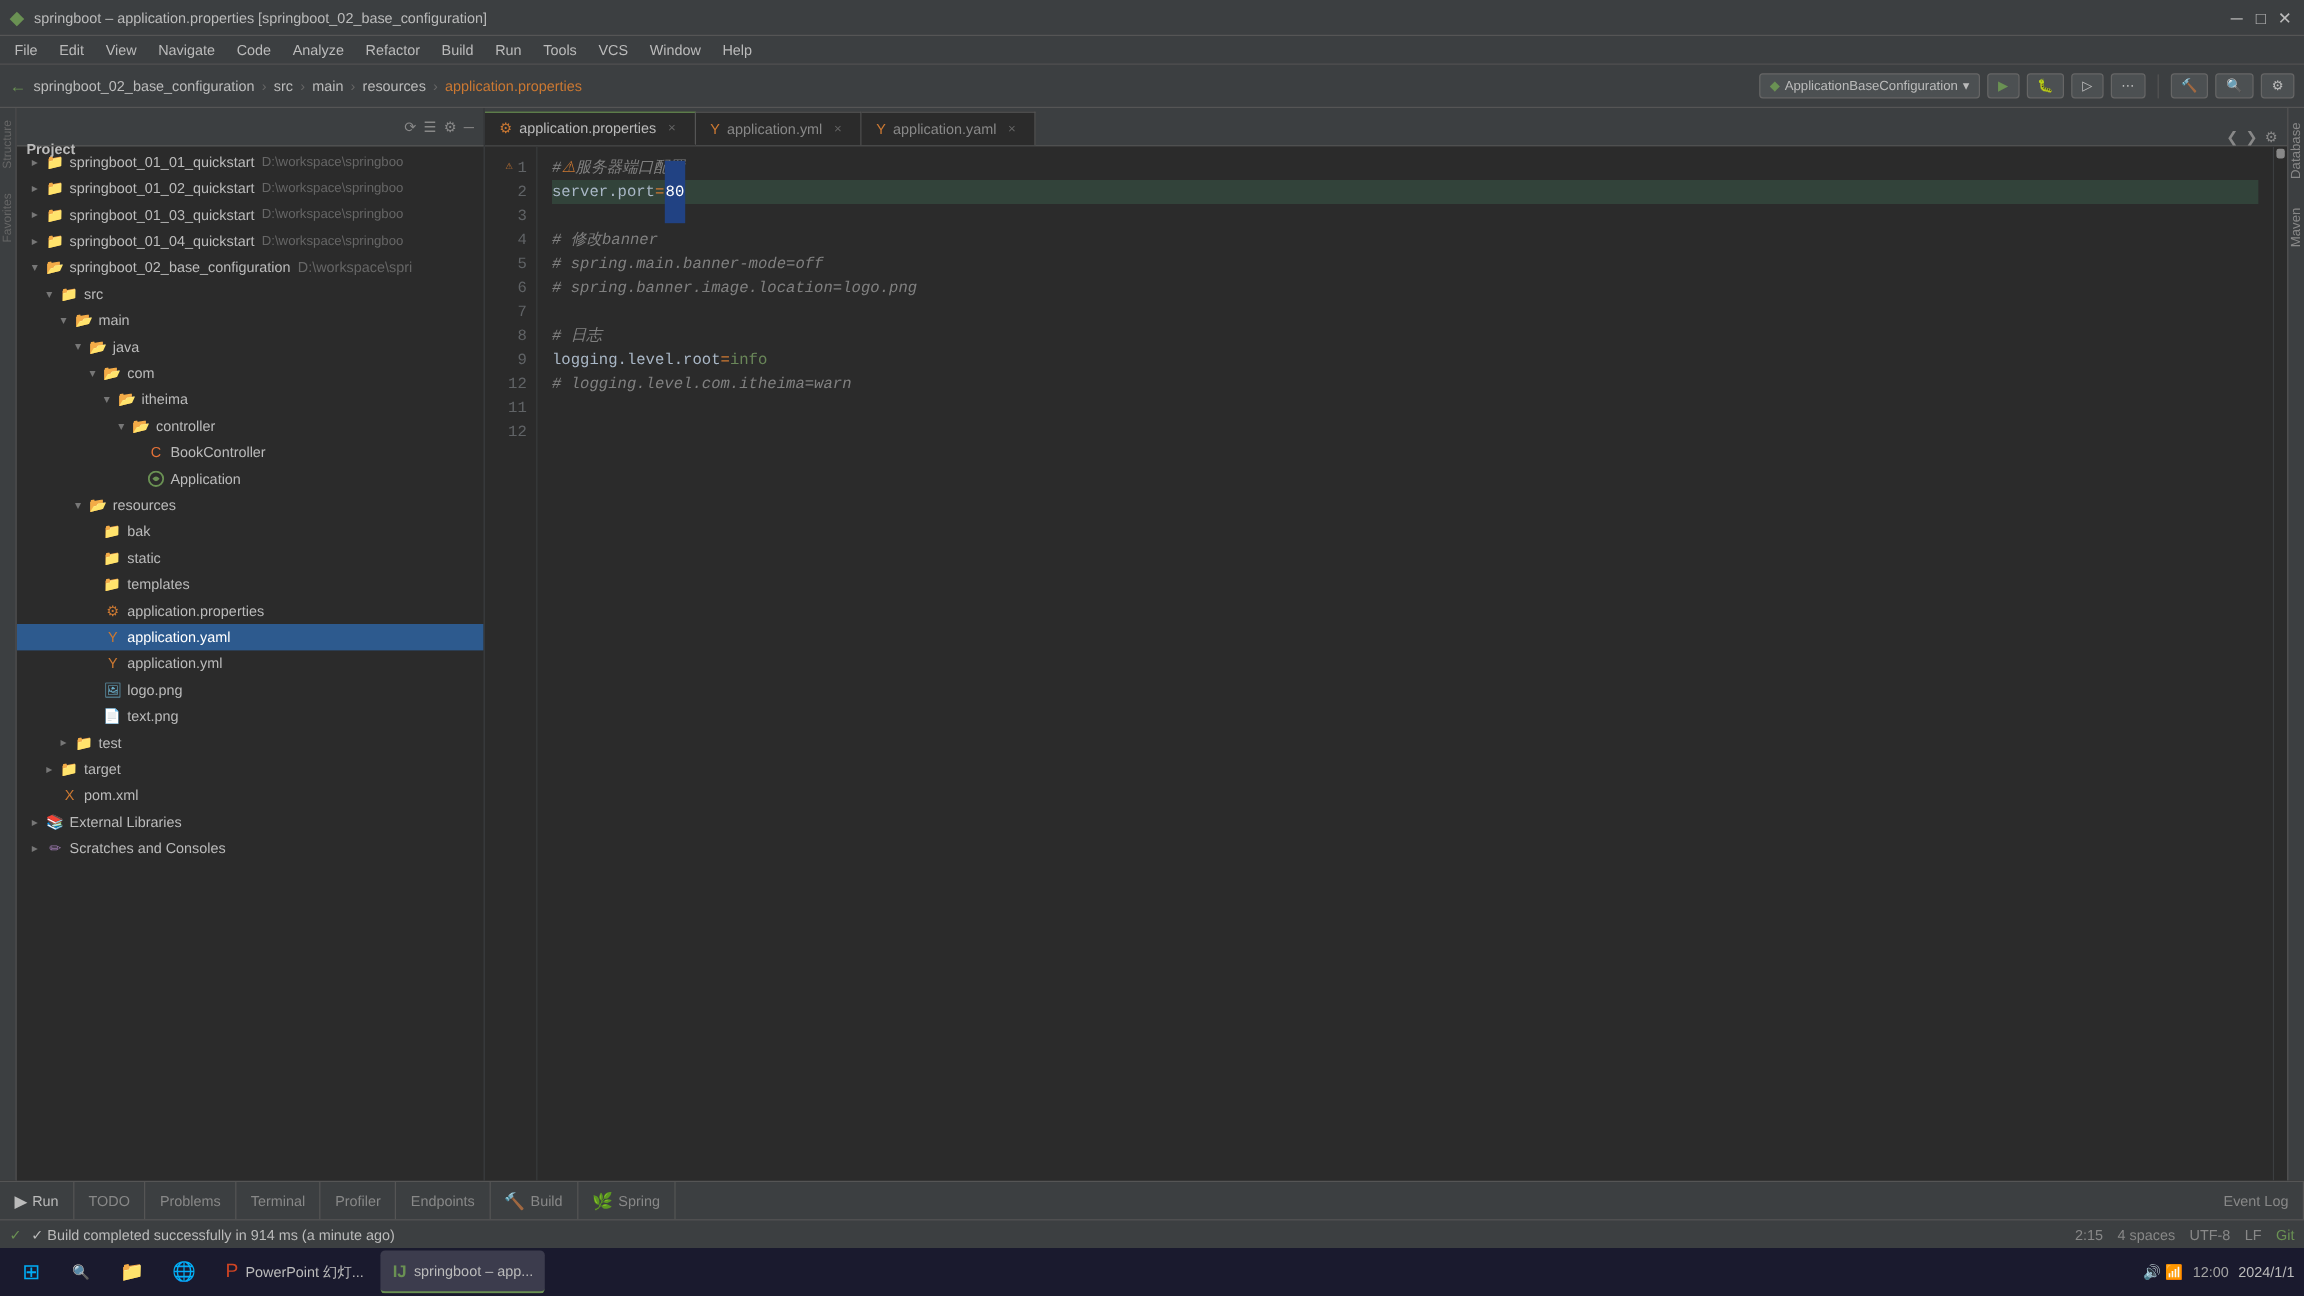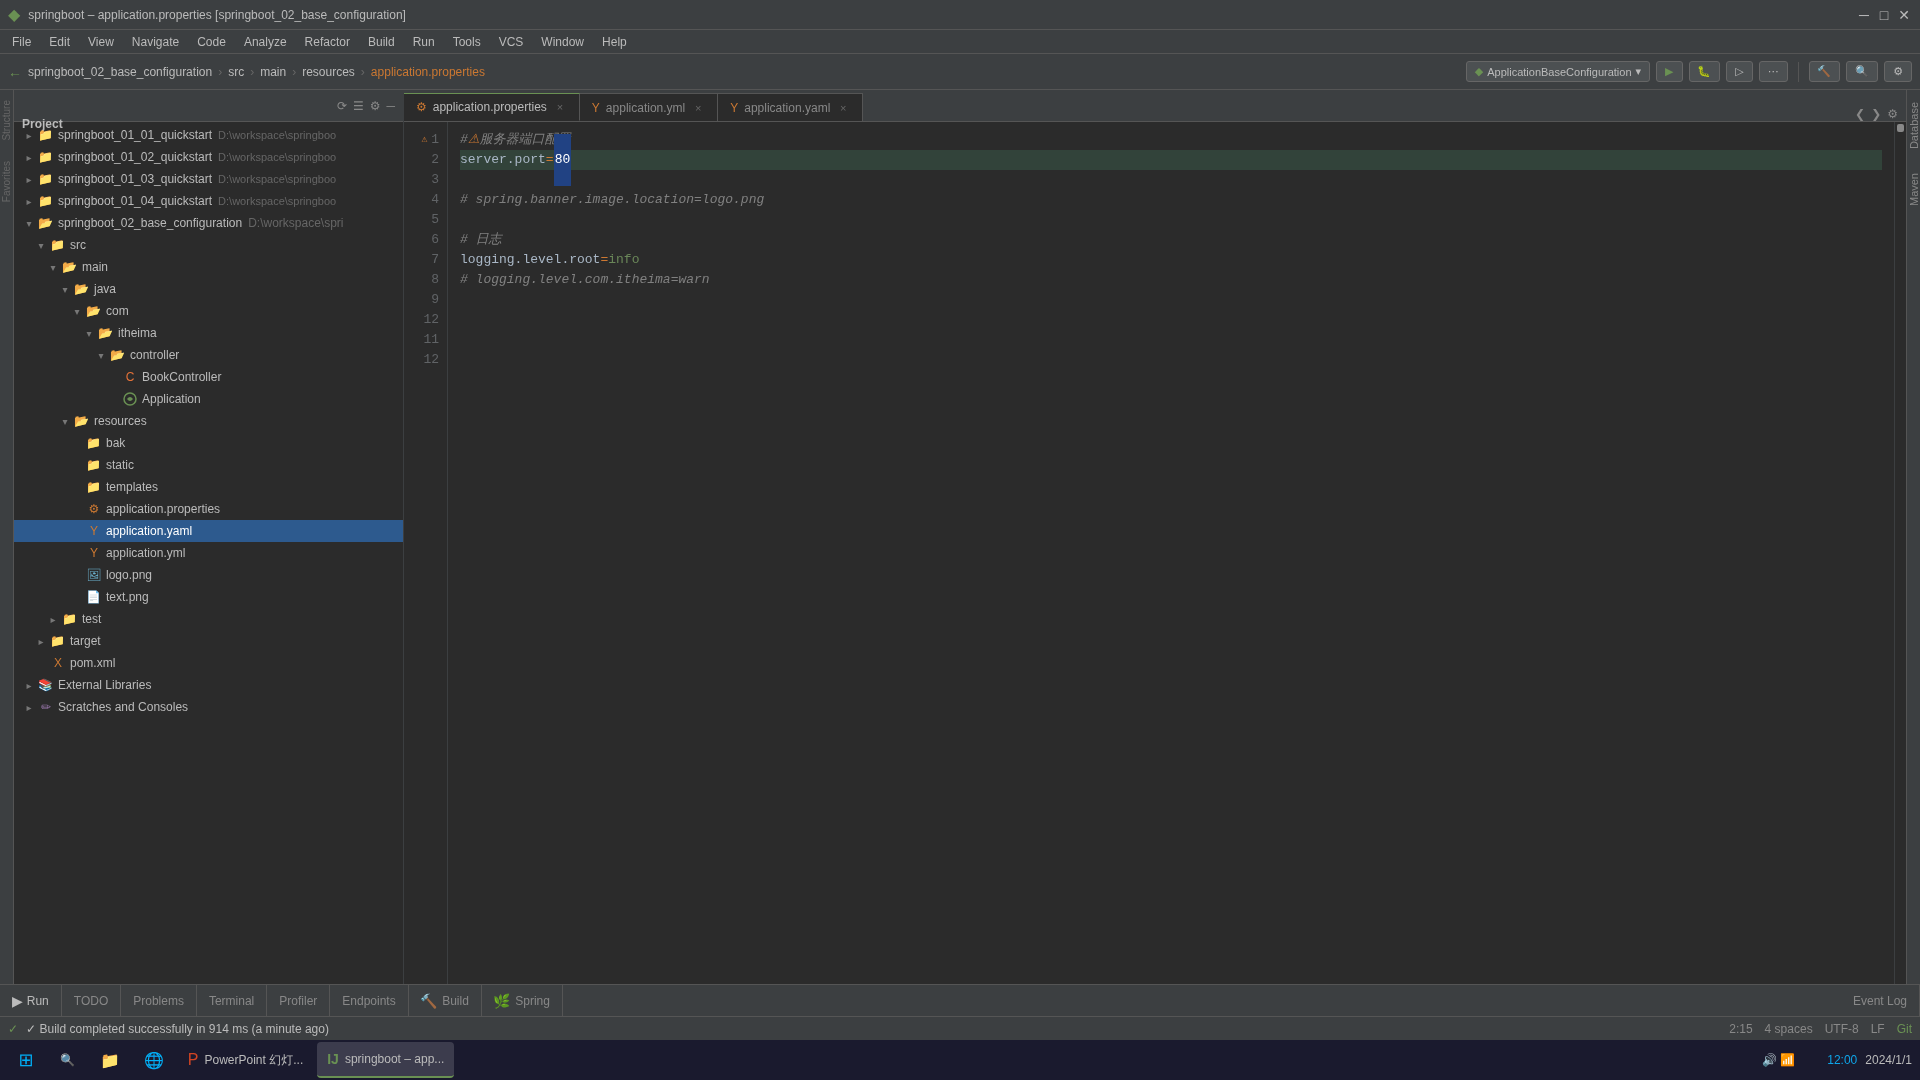--- a/index.html
+++ b/index.html
@@ -699,20 +699,26 @@
 
       <div class="code-area">
         <div class="code-line">
           <span class="c-comment">#<span style="color:#cc7832;">⚠</span>服务器端口配置</span>
         </div>
         <div class="code-line highlighted">
           <span class="c-key">server.port</span><span class="c-equals">=</span><span style="background:#214283;color:#fff;padding:16px 1px;">80</span>
         </div>
         <div class="code-line">&nbsp;</div>
         <div class="code-line">
+          <span class="c-comment"># 修改banner</span>
+        </div>
+        <div class="code-line">
+          <span class="c-comment"># spring.main.banner-mode=off</span>
+        </div>
+        <div class="code-line">
           <span class="c-comment"># spring.banner.image.location=logo.png</span>
         </div>
         <div class="code-line">&nbsp;</div>
         <div class="code-line">
           <span class="c-comment"># 日志</span>
         </div>
         <div class="code-line">
           <span class="c-key">logging.level.root</span><span class="c-equals">=</span><span class="c-value">info</span>
         </div>
         <div class="code-line">
@@ -802,16 +808,16 @@
         <span style="color:#bbb;">PowerPoint 幻灯...</span>
       </div>
       <div class="taskbar-app active">
         <span style="font-size:14px;color:#6a9153;font-weight:bold;">IJ</span>
         <span style="color:#bbb;">springboot – app...</span>
       </div>
     </div>
   </div>
   <div class="taskbar-right">
     <span style="color:#bbb;">🔊 📶</span>
-    <span style="color:#0ea5e9;margin-left:24px;">12:00</span>
+    <span style="color:#a3a3a3;">12:00</span>
     <span style="color:#bbb;">2024/1/1</span>
   </div>
 </div>
 
 </body></html>

